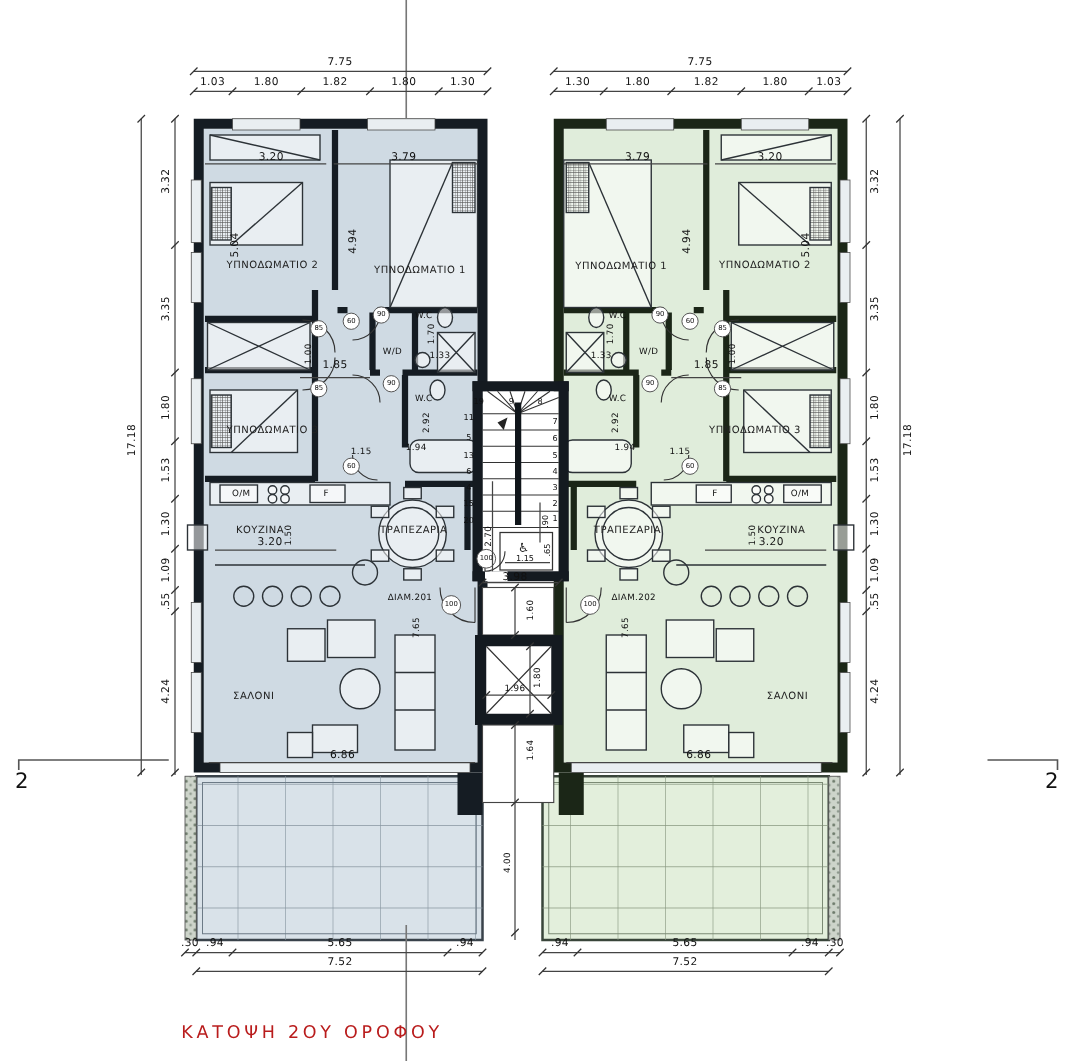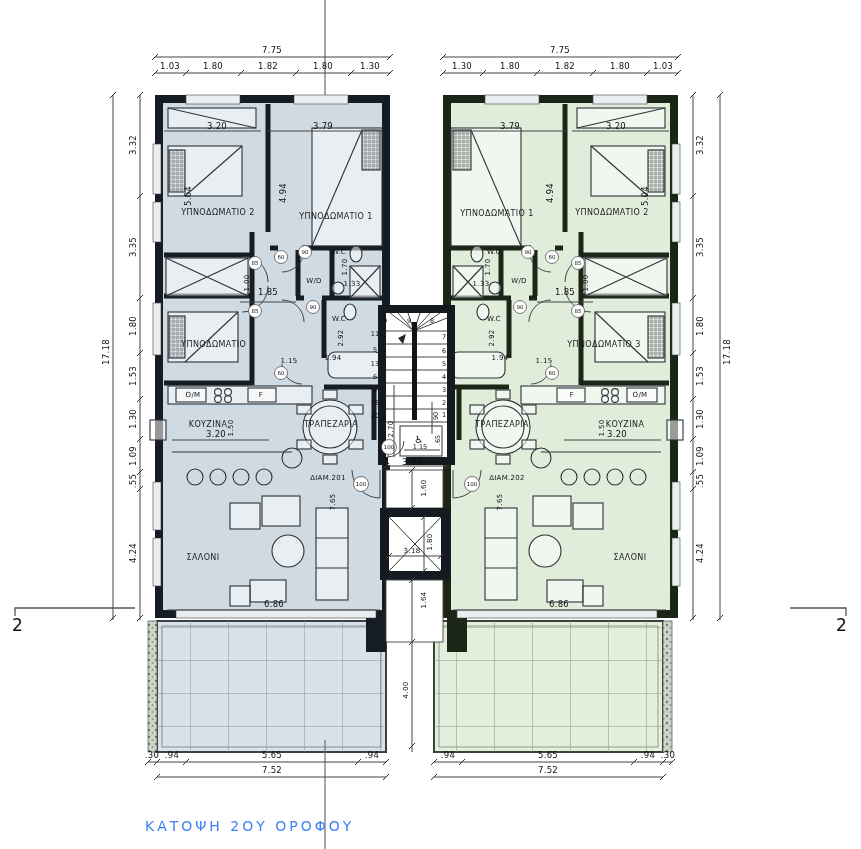--- a/index.html
+++ b/index.html
@@ -7,21 +7,21 @@
         font-family:"DejaVu Sans",sans-serif;color:#1a1a1a;}
   #plan svg{position:absolute;left:0;top:0;}
   .lbl{position:absolute;transform:translate(-50%,-50%);font-size:8.5px;white-space:nowrap;
        letter-spacing:.3px;color:#111;}
   .rot{transform:translate(-50%,-50%) rotate(-90deg);}
   .room{font-size:8px;letter-spacing:.4px;color:#222;}
   .s7{font-size:7px;}
   .s6{font-size:6.5px;letter-spacing:0;}
   .s5{font-size:5.5px;letter-spacing:0;}
   .title{position:absolute;left:145px;top:818px;font-size:14px;letter-spacing:3px;
-         transform:none;color:#3b82f6;}
+         transform:none;color:#b91c1c;}
   .sec{position:absolute;font-size:17px;color:#111;}
   .wc-ic{font-size:10px;}
 </style>
 </head>
 <body>
 
 <div id="plan">
 
 <svg width="861" height="849" viewBox="0 0 861 849">
 <defs>
@@ -339,21 +339,21 @@
 <span class="lbl rot s7" style="left:602px;top:428px">1.50</span>
 <span class="lbl" style="left:617px;top:434px">3.20</span>
 <span class="lbl room" style="left:502px;top:424px">ΤΡΑΠΕΖΑΡΙΑ</span>
 <span class="lbl s7" style="left:507px;top:478px">ΔΙΑΜ.202</span>
 <span class="lbl rot s7" style="left:500px;top:502px">7.65</span>
 <span class="lbl room" style="left:630px;top:557px">ΣΑΛΟΝΙ</span>
 <span class="lbl" style="left:559px;top:604px">6.86</span>
 
 <span class="lbl" style="left:412px;top:462px">3.98</span>
 <span class="lbl rot s7" style="left:424px;top:488px">1.60</span>
-<span class="lbl s7" style="left:412px;top:551px">3.18</span>
+<span class="lbl s7" style="left:412px;top:551px">1.96</span>
 <span class="lbl rot s7" style="left:430px;top:542px">1.80</span>
 <span class="lbl rot s7" style="left:424px;top:600px">1.64</span>
 <span class="lbl rot s7" style="left:406px;top:690px">4.00</span>
 <span class="lbl rot s7" style="left:391px;top:429px">2.70</span>
 <span class="lbl rot s6" style="left:436px;top:417px">.90</span>
 <span class="lbl s6" style="left:420px;top:447px">1.15</span>
 <span class="lbl rot s6" style="left:438px;top:440px">.65</span>
 <span class="lbl wc-ic" style="left:419px;top:439px">♿</span>
 
 <span class="lbl s6" style="left:383px;top:321px">19</span>

